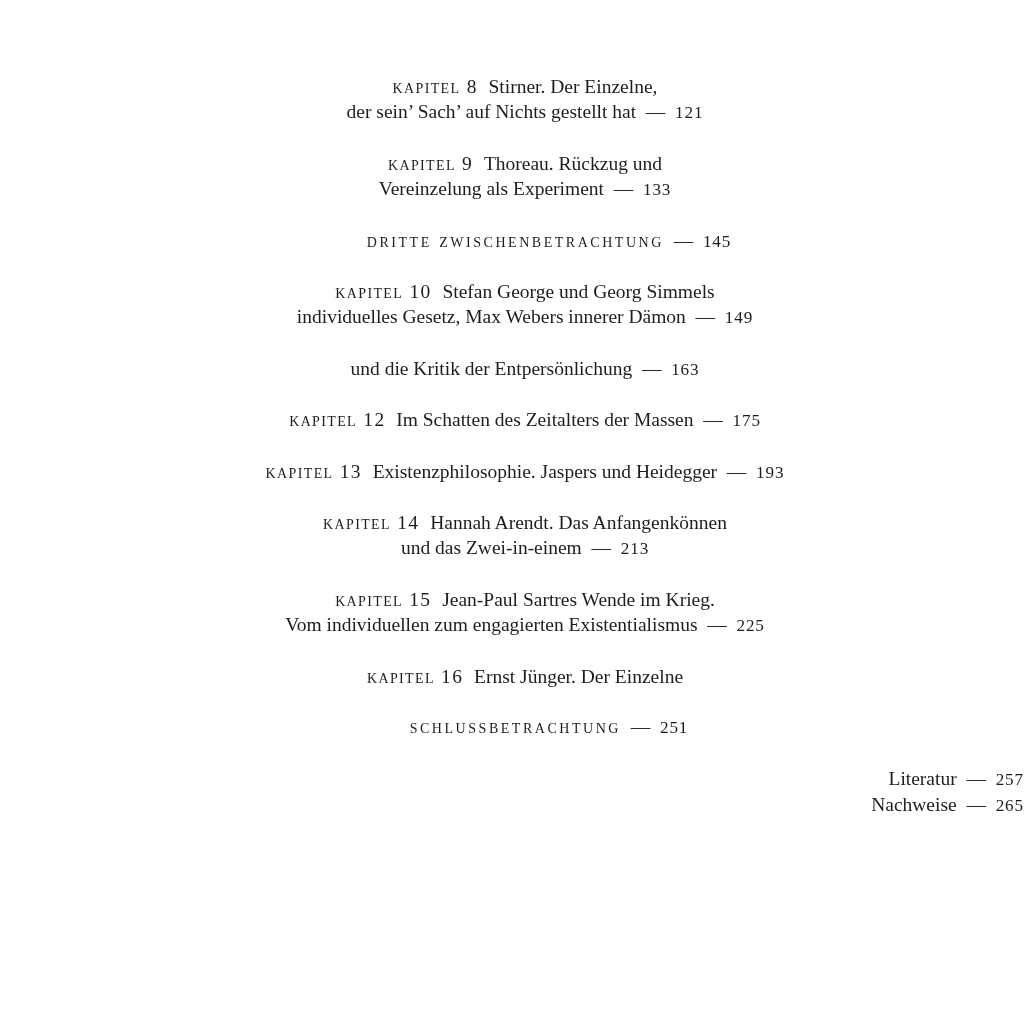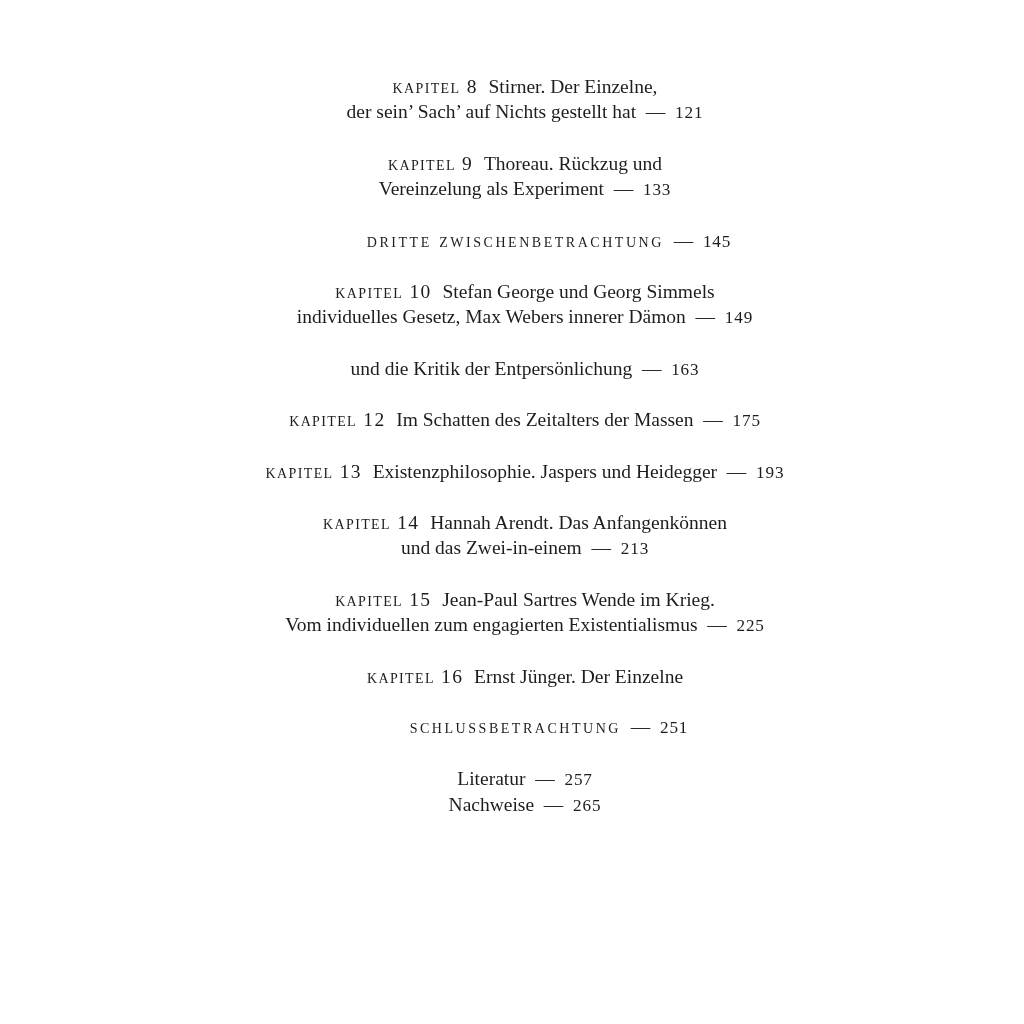--- a/index.html
+++ b/index.html
@@ -18,21 +18,21 @@
     height: 1024px;
     overflow: hidden;
     background: #ffffff;
   }
   .toc {
     padding-top: 74px;
     padding-left: 26px; 
     text-align: center;
   }
   .entry { margin: 0 0 25px 0; }
-  .entry.no-gap { margin-bottom: 0; }
+  .entry.no-gap { margin-bottom: 0; text-align: right; }
   .line {
     margin: 0;
     line-height: 25.4px;
     white-space: nowrap;
   }
   .sc {
     font-variant: small-caps;
     text-transform: lowercase;
     letter-spacing: 0.07em;
   }

